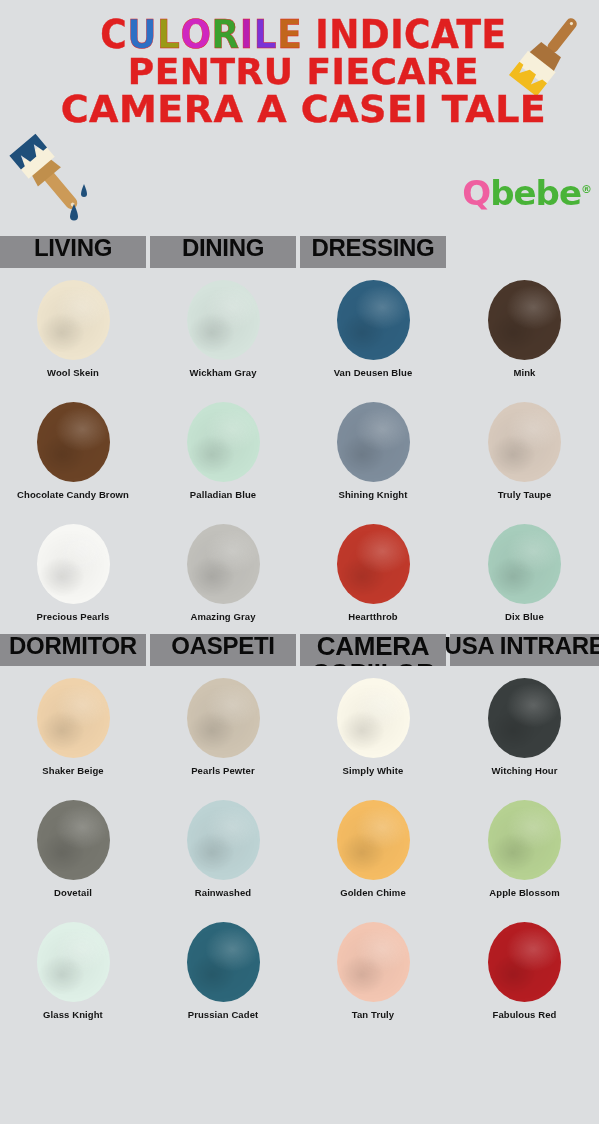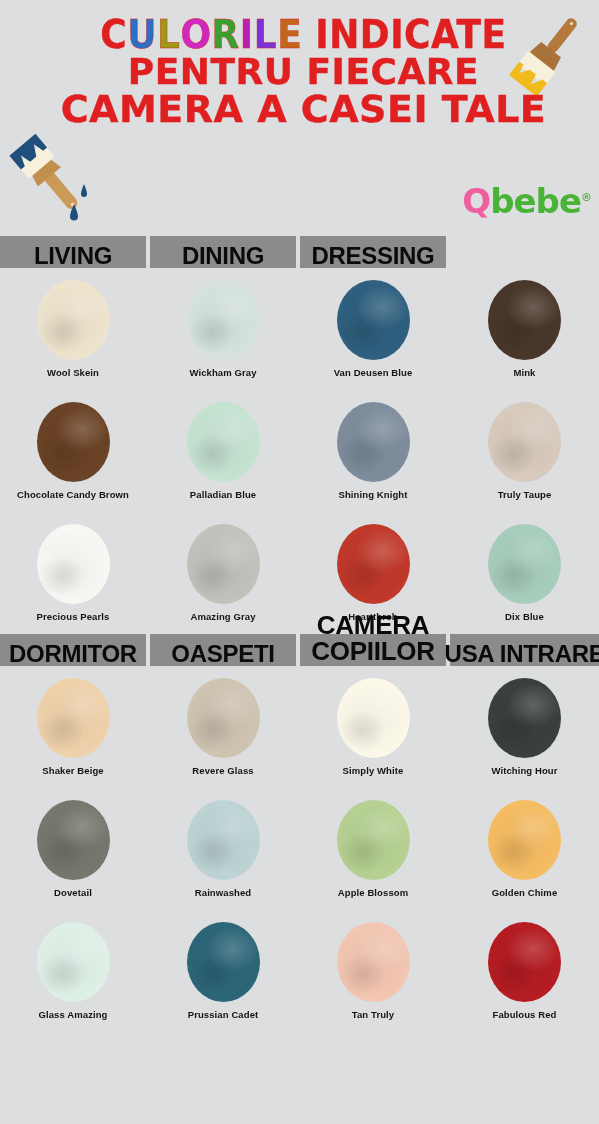--- a/index.html
+++ b/index.html
@@ -43,21 +43,21 @@
   .L-l2{color:#7b33d6;}
   .L-e{color:#c2661c;}
 
   
   .brush{position:absolute;z-index:2;}
   .brush-right{right:4px;top:8px;width:96px;height:92px;}
   .brush-left{left:2px;top:128px;width:106px;height:104px;}
 
   
   .logo{
-    position:absolute;right:8px;top:184px;z-index:4;
+    position:absolute;right:8px;top:176px;z-index:4;
     font-family:"DejaVu Sans", sans-serif;
     font-weight:bold;font-size:34px;line-height:1;
     letter-spacing:-1px;
   }
   .logo .q{color:#ef5fa0;}
   .logo .bebe{color:#49b338;}
   .logo .reg{color:#49b338;font-size:11px;vertical-align:super;}
 
   
   .grid{position:relative;width:599px;}
@@ -75,21 +75,21 @@
     display:grid;
     grid-template-columns:146px 146px 146px 149px;
     column-gap:4px;
     width:599px;
     height:32px;
   }
   .cat-head{
     position:relative;
     background:#8b8b8e;
     height:32px;
-    display:flex;align-items:flex-end;justify-content:center;
+    display:flex;align-items:flex-start;justify-content:center;
   }
   .cat-head span{
     font-family:"Liberation Sans", sans-serif;
     font-weight:bold;
     font-size:24px;
     color:#0a0a0a;
     letter-spacing:-0.3px;
     white-space:nowrap;
     line-height:1;
   }
@@ -262,53 +262,53 @@
             <span>USA INTRARE</span>
           </div>
         </div>
         <div class="row">
           <div class="cell">
             <div class="swatch" style="background: rgb(239, 210, 171);"></div>
             <div class="swname">Shaker Beige</div>
           </div>
           <div class="cell">
             <div class="swatch" style="background: rgb(207, 196, 178);"></div>
-            <div class="swname">Revere Glass</div>
+            <div class="swname">Pearls Pewter</div>
           </div>
           <div class="cell">
             <div class="swatch" style="background: rgb(251, 248, 234);"></div>
             <div class="swname">Simply White</div>
           </div>
           <div class="cell">
             <div class="swatch" style="background: rgb(58, 63, 63);"></div>
             <div class="swname">Witching Hour</div>
           </div>
         </div>
         <div class="row">
           <div class="cell">
             <div class="swatch" style="background: rgb(119, 119, 111);"></div>
             <div class="swname">Dovetail</div>
           </div>
           <div class="cell">
             <div class="swatch" style="background: rgb(189, 211, 212);"></div>
             <div class="swname">Rainwashed</div>
           </div>
           <div class="cell">
+            <div class="swatch" style="background: rgb(245, 188, 99);"></div>
+            <div class="swname">Golden Chime</div>
+          </div>
+          <div class="cell">
             <div class="swatch" style="background: rgb(182, 209, 146);"></div>
             <div class="swname">Apple Blossom</div>
           </div>
-          <div class="cell">
-            <div class="swatch" style="background: rgb(245, 188, 99);"></div>
-            <div class="swname">Golden Chime</div>
-          </div>
         </div>
         <div class="row">
           <div class="cell">
             <div class="swatch" style="background: rgb(223, 240, 231);"></div>
-            <div class="swname">Glass Amazing</div>
+            <div class="swname">Glass Knight</div>
           </div>
           <div class="cell">
             <div class="swatch" style="background: rgb(45, 102, 121);"></div>
             <div class="swname">Prussian Cadet</div>
           </div>
           <div class="cell">
             <div class="swatch" style="background: rgb(243, 198, 178);"></div>
             <div class="swname">Tan Truly</div>
           </div>
           <div class="cell">

